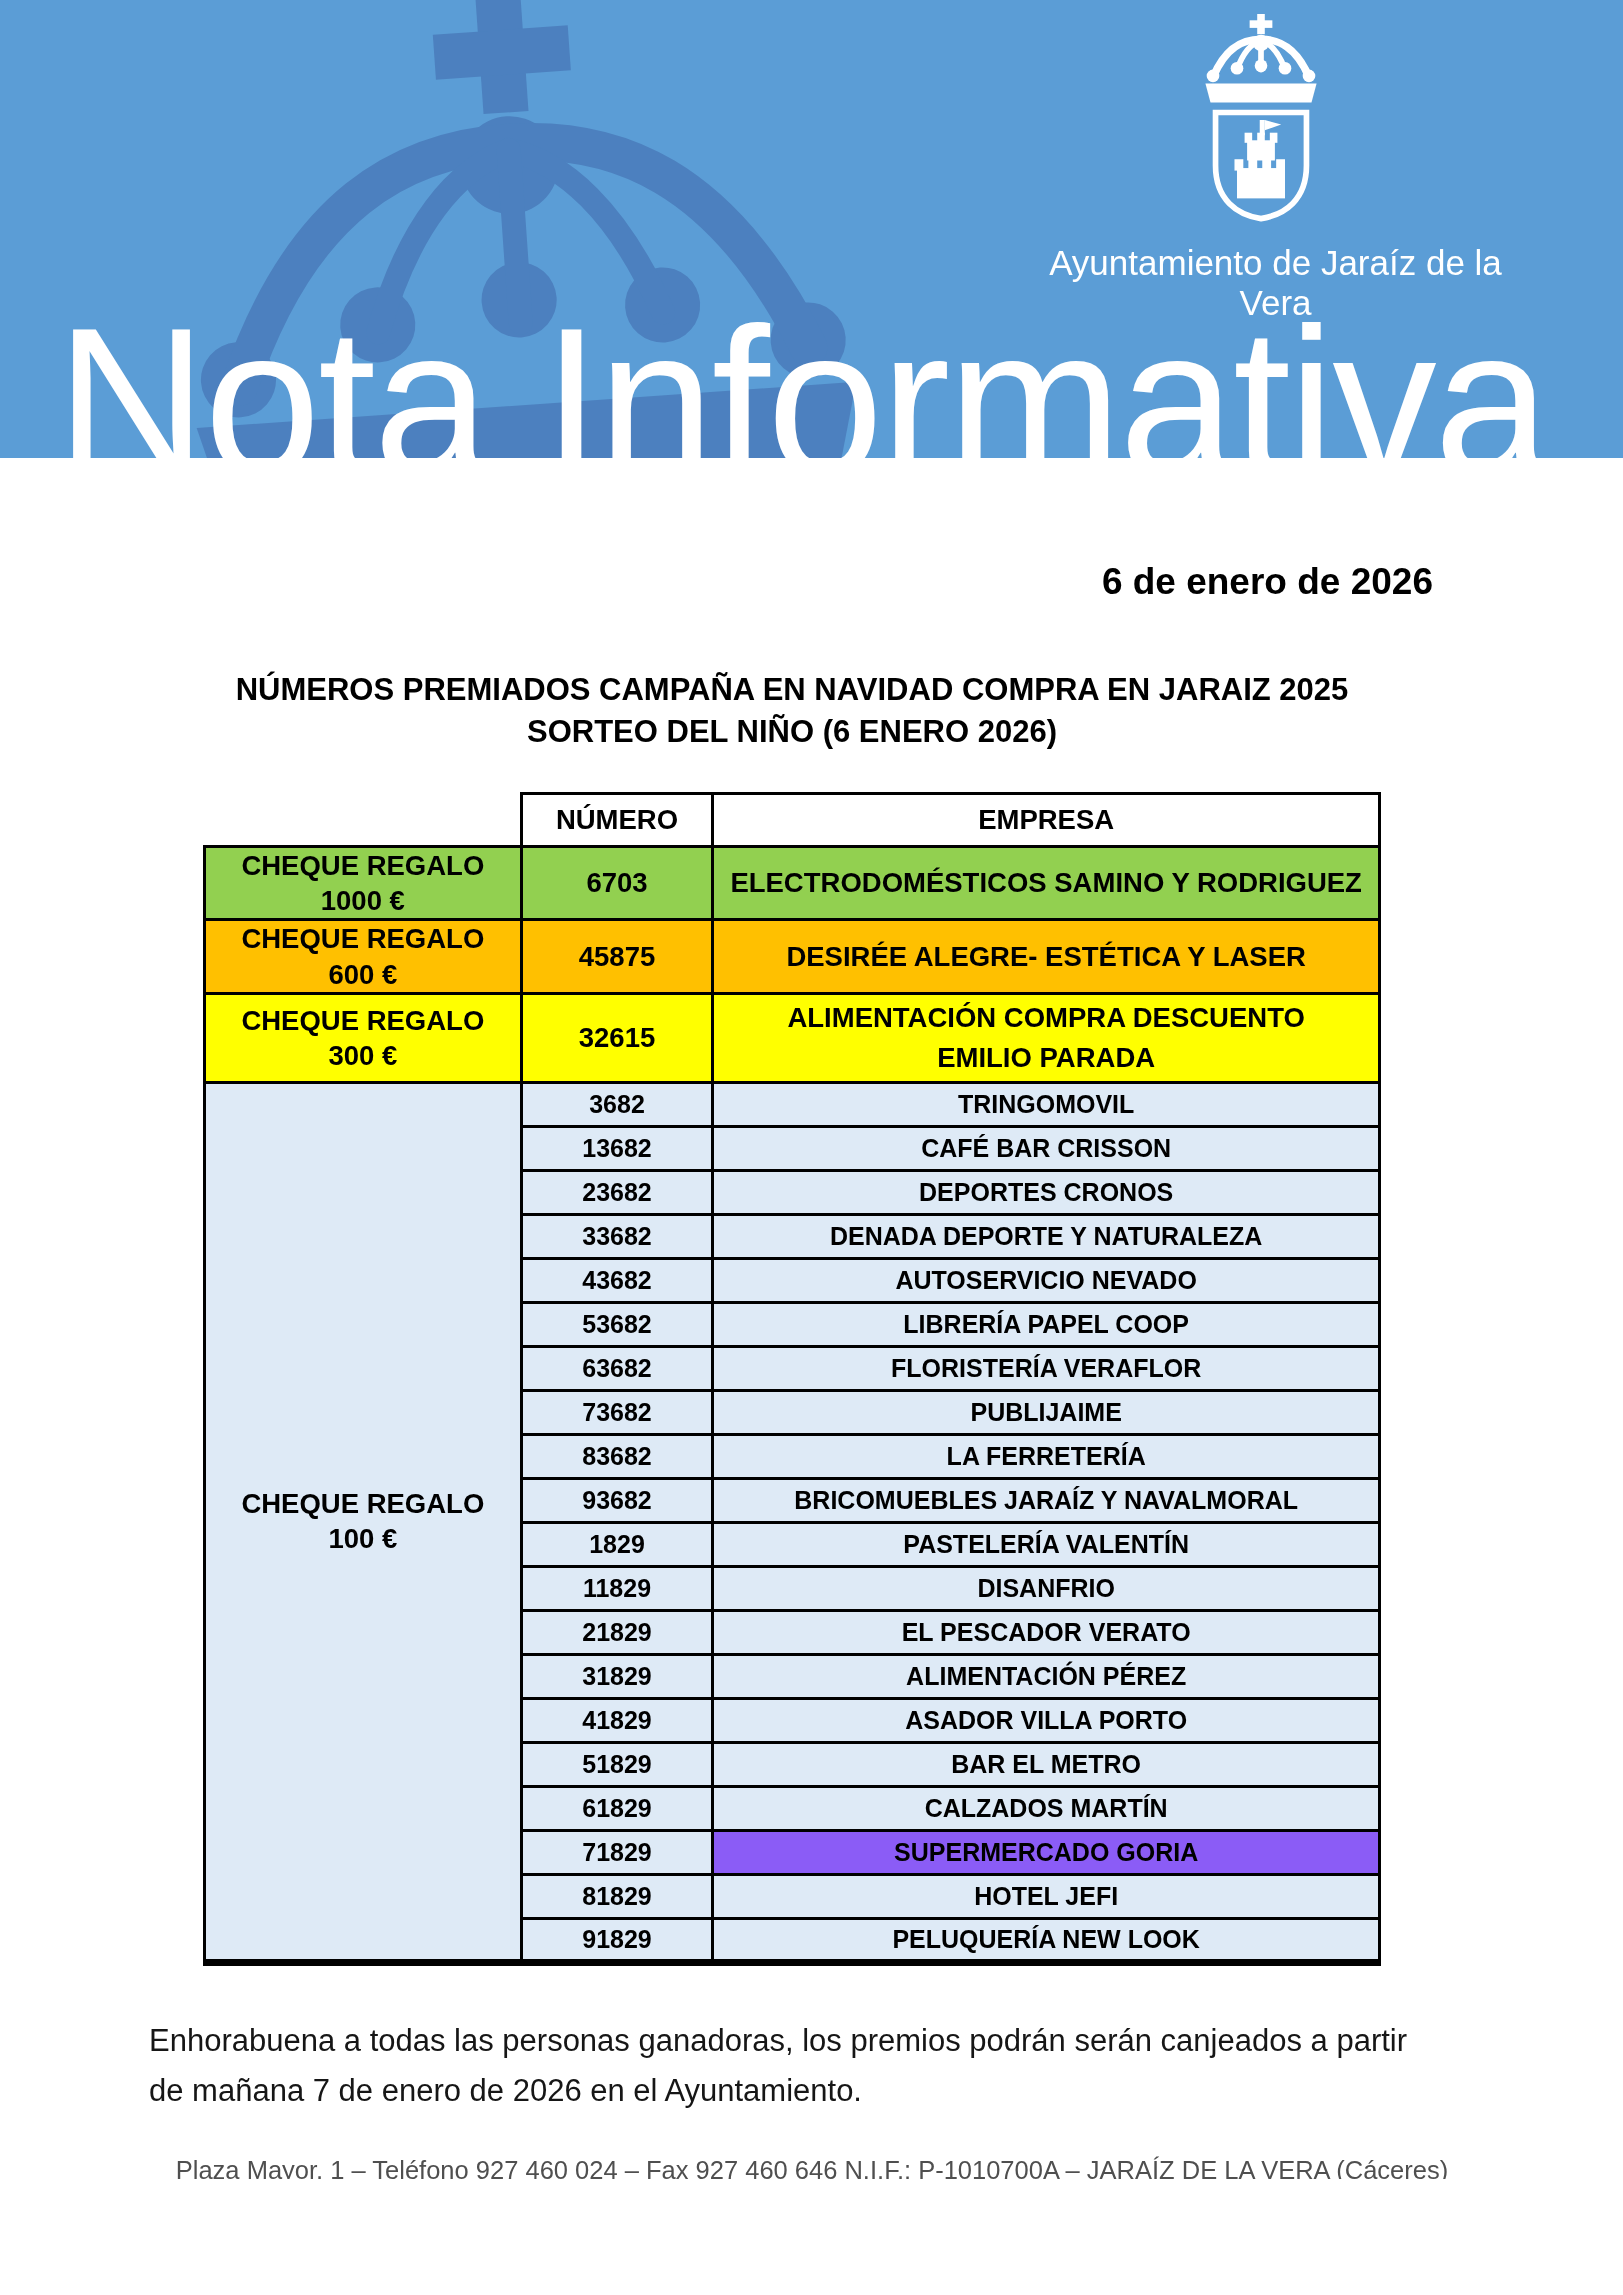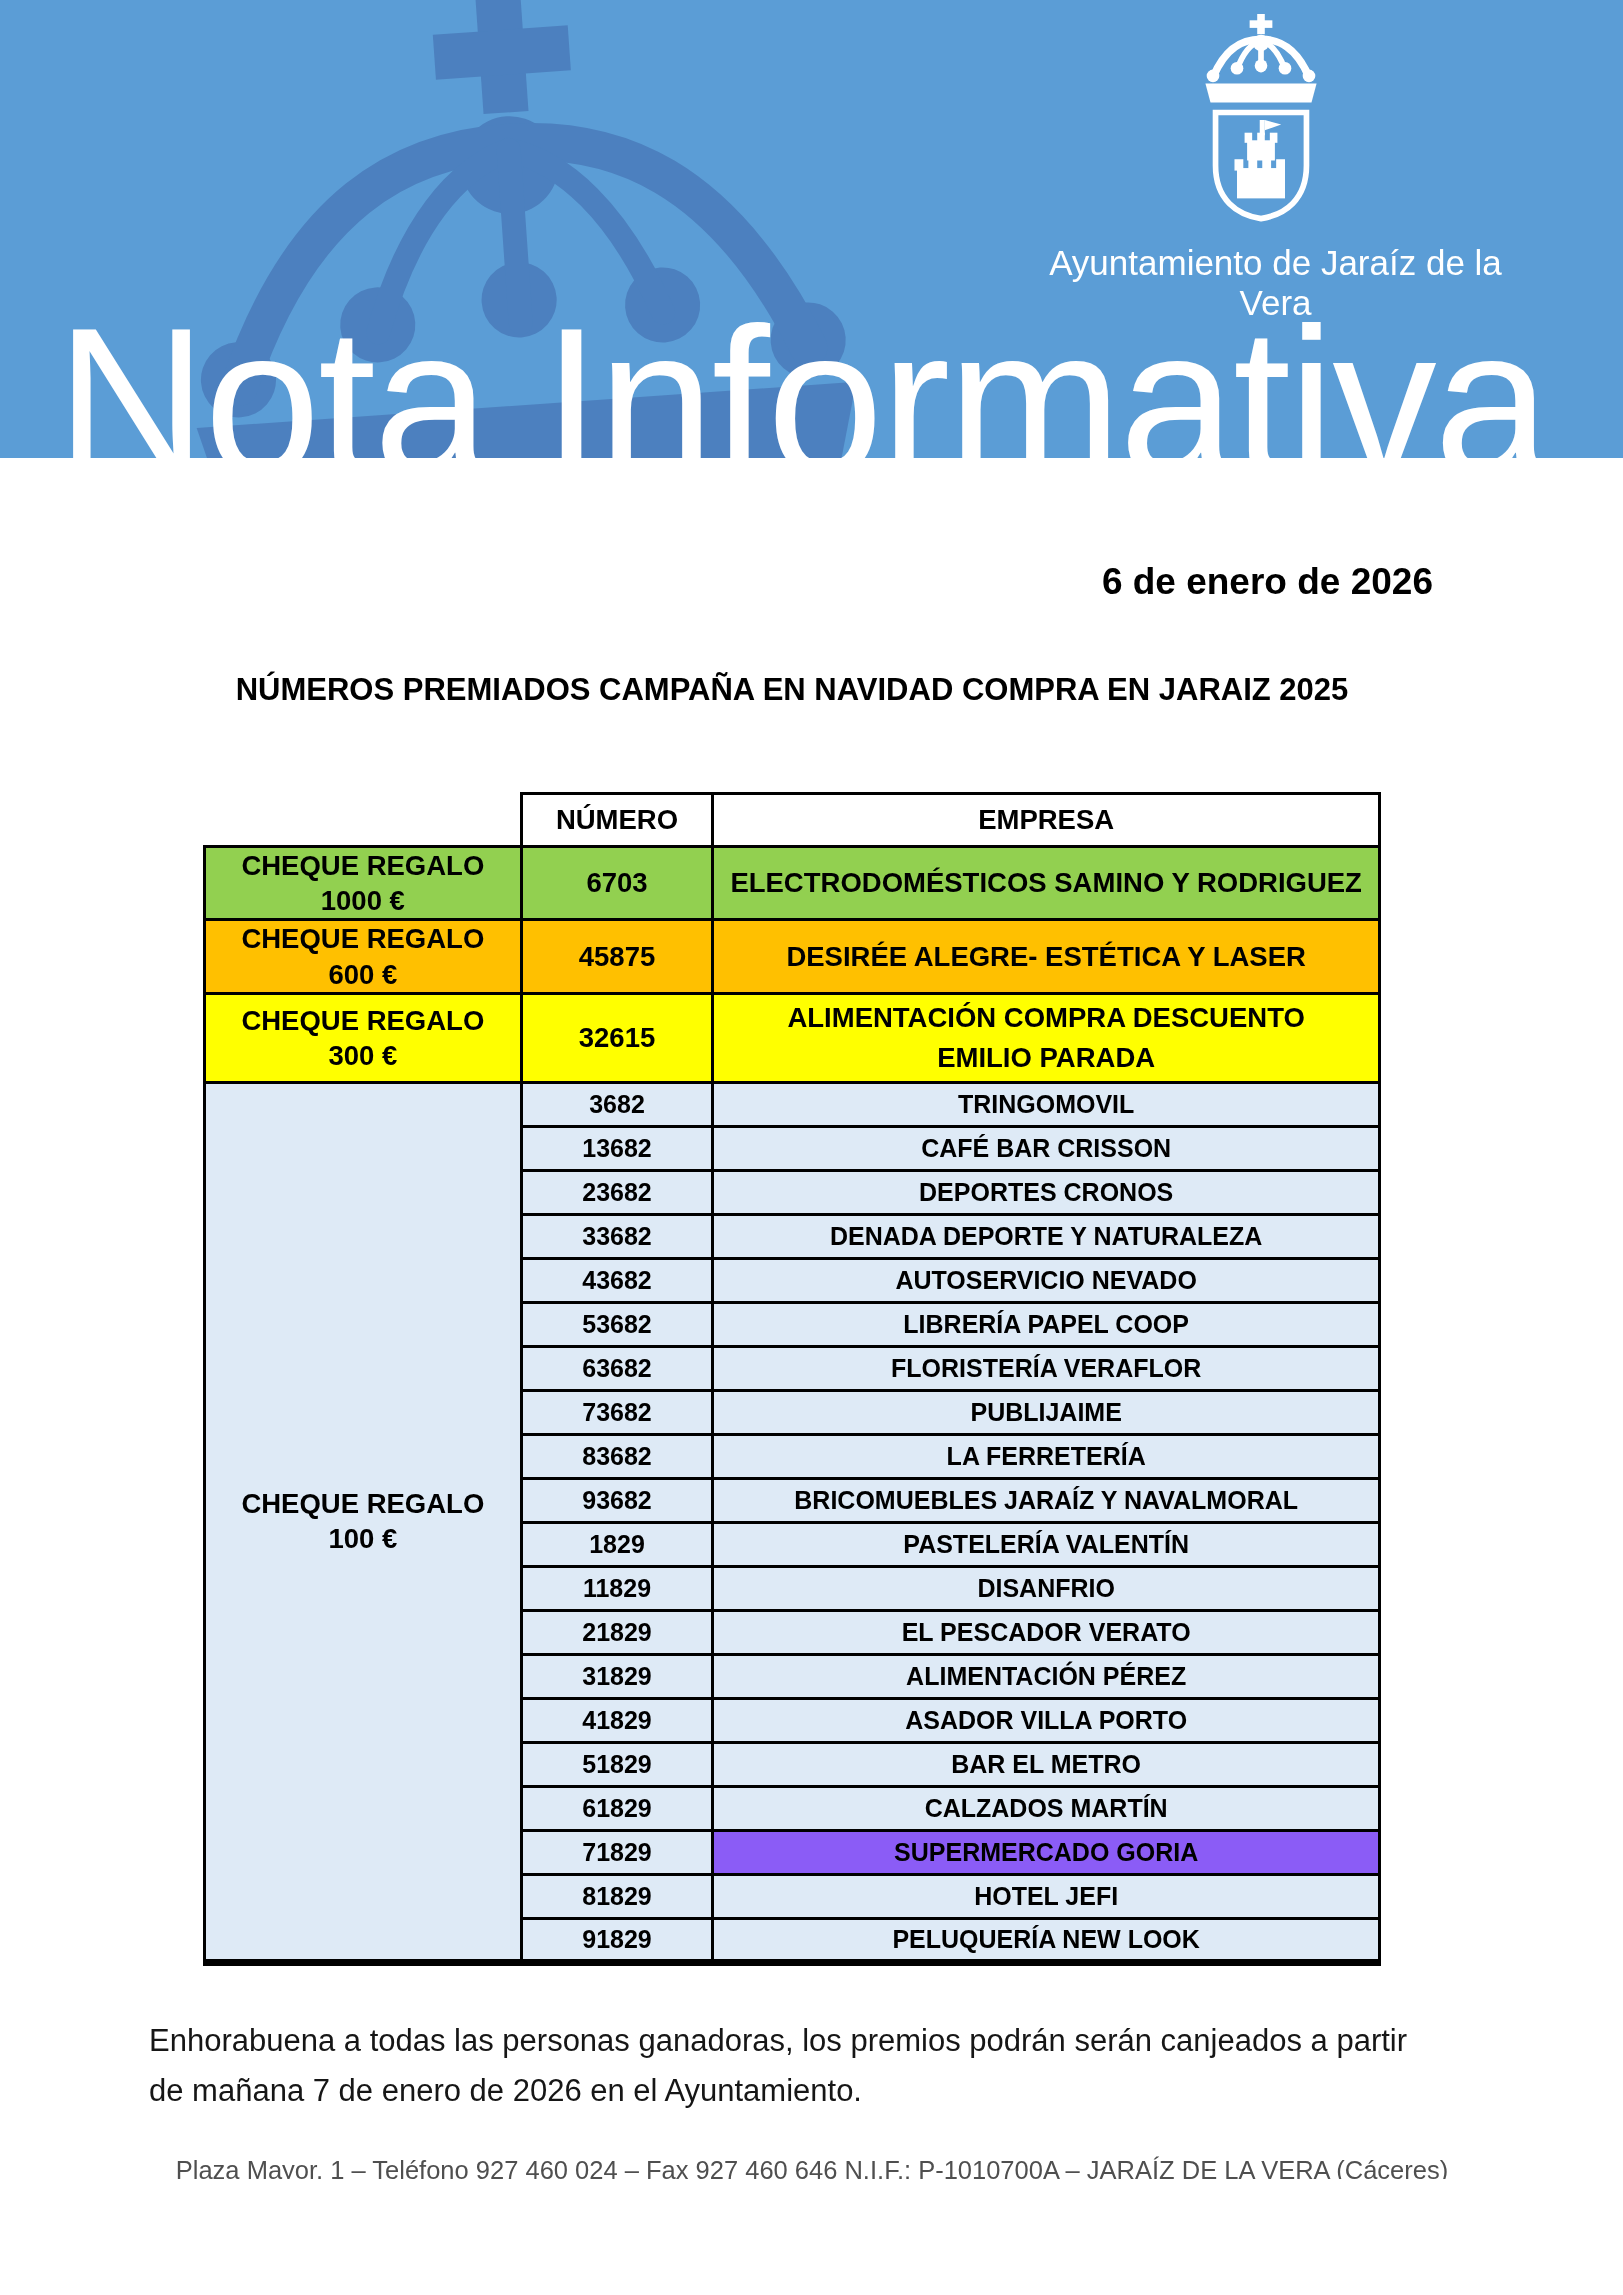--- a/index.html
+++ b/index.html
@@ -145,20 +145,21 @@
       <use href="#coa"></use>
     </svg>
     <div class="org-name">Ayuntamiento de Jaraíz de la Vera</div>
     <div class="banner-title">Nota Informativa</div>
   </div>
 
   <div class="date-line">6 de enero de 2026</div>
 
   <div class="doc-title">
     <div>NÚMEROS PREMIADOS CAMPAÑA EN NAVIDAD COMPRA EN JARAIZ 2025</div>
+    <div>SORTEO DEL NIÑO (6 ENERO 2026)</div>
   </div>
 
   <table class="prizes">
     <colgroup>
       <col class="col-label">
         <col class="col-num">
         <col class="col-emp">
     </colgroup>
     <thead>
       <tr>

